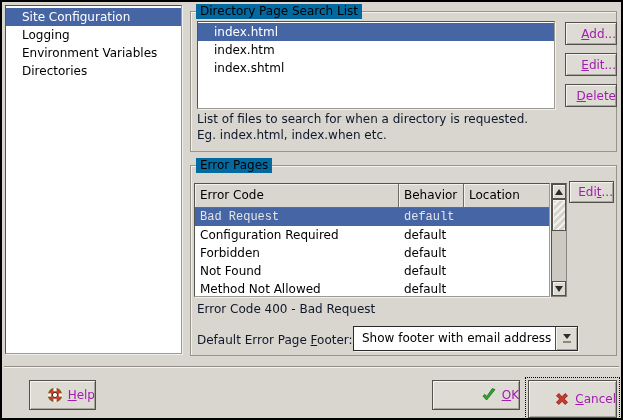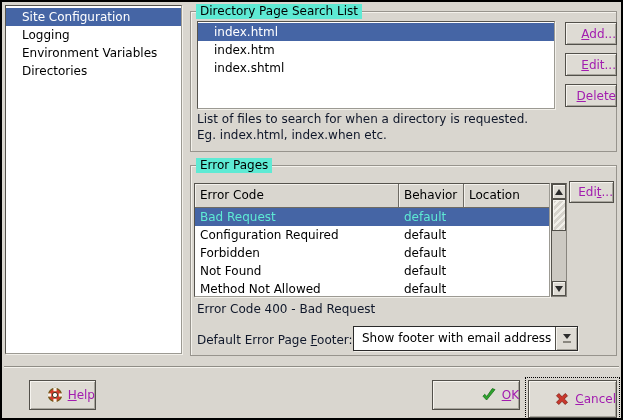--- a/index.html
+++ b/index.html
@@ -25,42 +25,42 @@
     border:1px solid #52504a;
     box-shadow:inset 1px 1px 0 #f6f4ef, inset -1px -1px 0 #a8a59d;
     font-size:12px; color:#a21caf;
     display:flex; align-items:center; justify-content:flex-end; gap:5px;
     cursor:default; user-select:none;padding-left:35px;
   }
 
   
   .group { border:1px solid #97948d; box-shadow:inset 1px 1px 0 #f4f2ec; }
   .group-title {
-    position:absolute; top:-8px; left:5px; background:#5eead4;
+    position:absolute; top:-8px; left:5px; background:#0369a1;
     padding:0 4px; font-size:12px; color:#000; white-space:nowrap; line-height:15px;
   }
 
   .list-row {
     height:18px; line-height:18px; padding-left:16px;
     font-size:12px; color:#000; white-space:nowrap; overflow:hidden;
   }
   .list-row.selected { background:#4565a5; color:#fff; }
 
   
   .tbl-grid { display:grid; grid-template-columns:204px 65px 1fr; }
   .hdr-cell {
     height:24px; line-height:22px; padding-left:5px; font-size:12px;
     background:#d9d6cf;
     border-right:1px solid #6e6b64; border-bottom:1px solid #6e6b64;
     box-shadow:inset 1px 1px 0 #f3f1ec;
     white-space:nowrap; overflow:hidden;
   }
   .tbl-row { height:18px; }
   .tbl-row .cell { height:18px; line-height:18px; padding-left:5px; font-size:12px; white-space:nowrap; overflow:hidden; }
-  .tbl-row.selected .cell { background:#4565a5; color:#5eead4; }
+  .tbl-row.selected .cell { background:#4565a5; color:#e5e5e5;font-family:Liberation Mono, monospace; }
 
   
   .sb { background:#ccc9c2; border:1px solid #88857e; border-top-color:#55534d; border-left-color:#55534d; }
   .sb-btn {
     position:absolute; left:0; width:14px; height:15px;
     background:#dedbd4; border:1px solid #52504a;
     box-shadow:inset 1px 1px 0 #f6f4ef;
     display:flex; align-items:center; justify-content:center;
   }
   .tri-up { width:0; height:0; border-left:4px solid transparent; border-right:4px solid transparent; border-bottom:6px solid #2c2c2c; }

